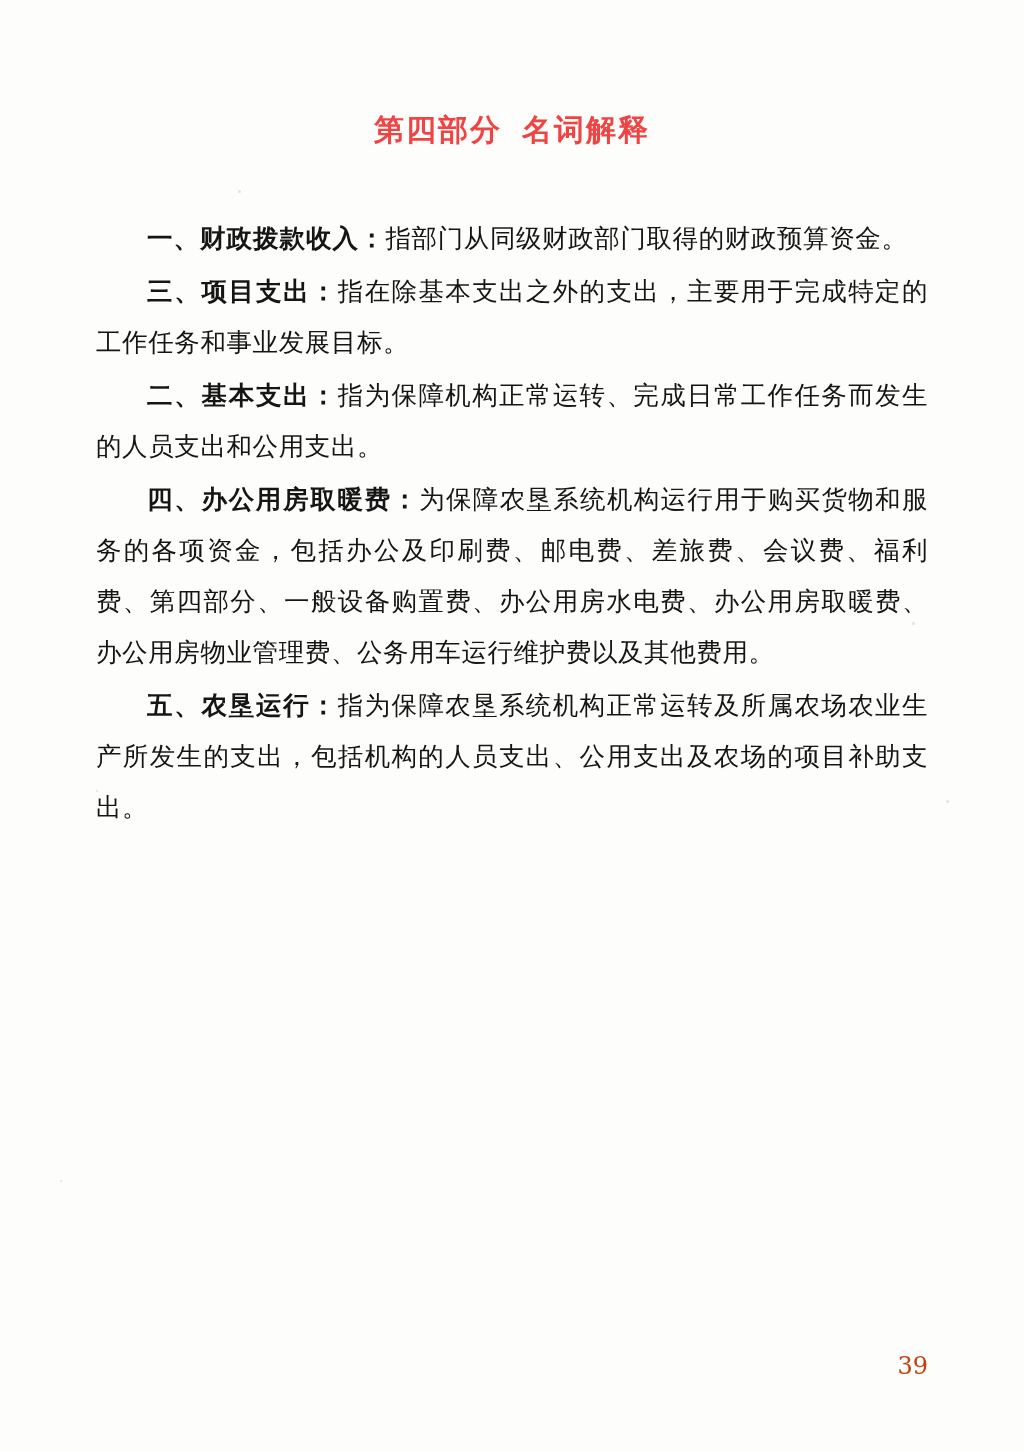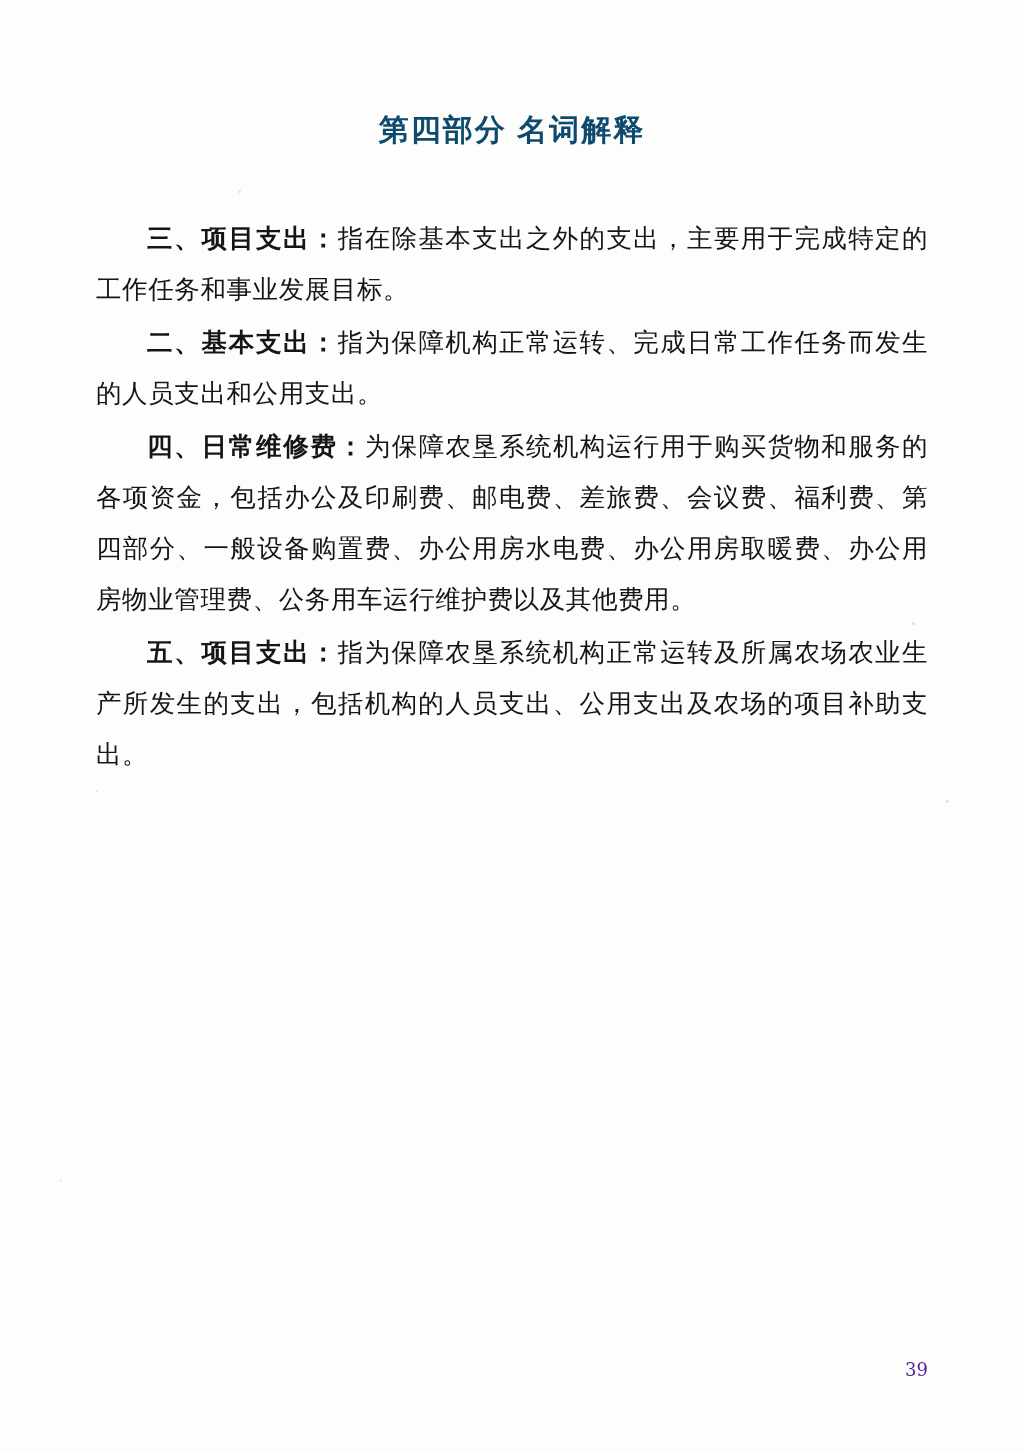--- a/index.html
+++ b/index.html
@@ -25,44 +25,44 @@
     left: 96px;
     top: 110px;
     width: 832px;
   }
   .doc-title {
     text-align: center;
     font-size: 30px;
     font-weight: bold;
     letter-spacing: 2px;
     margin: 0 0 62px 0;
-    font-family: Liberation Sans, sans-serif;
-    color: #0c4a6e;
+    font-family: Liberation Mono, monospace;
+    color: #ef4444;
   }
   .para {
     font-size: 25.5px;
     line-height: 51px;
     text-align: justify;
     text-justify: inter-ideograph;
     margin: 0 0 2px 0;
     letter-spacing: 0.6px;
     text-indent: 51px;
   }
   .para .term {
     font-weight: bold;
     letter-spacing: 1px;
   }
   .page-number {
     position: absolute;
     left: 0;
     right: 96px;
     bottom: 72px;
     text-align: right;
-    font-size: 18px;
-    color: #4c1d95;
+    font-size: 24px;
+    color: #c2410c;
     font-family: "DejaVu Serif", "Liberation Serif", serif;
   }
   
   .speck {
     position: absolute;
     background: #d8d6d2;
     border-radius: 50%;
     opacity: .7;
   }
 </style>
@@ -74,34 +74,37 @@
   <div class="speck" style="left:238px;top:190px;width:3px;height:3px;"></div>
   <div class="speck" style="left:912px;top:622px;width:3px;height:3px;"></div>
   <div class="speck" style="left:96px;top:790px;width:2px;height:2px;"></div>
   <div class="speck" style="left:946px;top:800px;width:3px;height:3px;"></div>
   <div class="speck" style="left:60px;top:1180px;width:2px;height:2px;"></div>
 
   <div class="page-inner">
 
     <h1 class="doc-title">第四部分  名词解释</h1>
 
+    <p class="para">
+      <span class="term">一、财政拨款收入：</span><span>指部门从同级财政部门取得的财政预算资金。</span>
+    </p>
 
     <p class="para">
       <span class="term">三、项目支出：</span><span>指在除基本支出之外的支出，主要用于完成特定的工作任务和事业发展目标。</span>
     </p>
 
     <p class="para">
       <span class="term">二、基本支出：</span><span>指为保障机构正常运转、完成日常工作任务而发生的人员支出和公用支出。</span>
     </p>
 
     <p class="para">
-      <span class="term">四、日常维修费：</span><span>为保障农垦系统机构运行用于购买货物和服务的各项资金，包括办公及印刷费、邮电费、差旅费、会议费、福利费、第四部分、一般设备购置费、办公用房水电费、办公用房取暖费、办公用房物业管理费、公务用车运行维护费以及其他费用。</span>
+      <span class="term">四、办公用房取暖费：</span><span>为保障农垦系统机构运行用于购买货物和服务的各项资金，包括办公及印刷费、邮电费、差旅费、会议费、福利费、第四部分、一般设备购置费、办公用房水电费、办公用房取暖费、办公用房物业管理费、公务用车运行维护费以及其他费用。</span>
     </p>
 
     <p class="para">
-      <span class="term">五、项目支出：</span><span>指为保障农垦系统机构正常运转及所属农场农业生产所发生的支出，包括机构的人员支出、公用支出及农场的项目补助支出。</span>
+      <span class="term">五、农垦运行：</span><span>指为保障农垦系统机构正常运转及所属农场农业生产所发生的支出，包括机构的人员支出、公用支出及农场的项目补助支出。</span>
     </p>
 
   </div>
 
   <div class="page-number">39</div>
 
 </div>
 
 </body></html>

